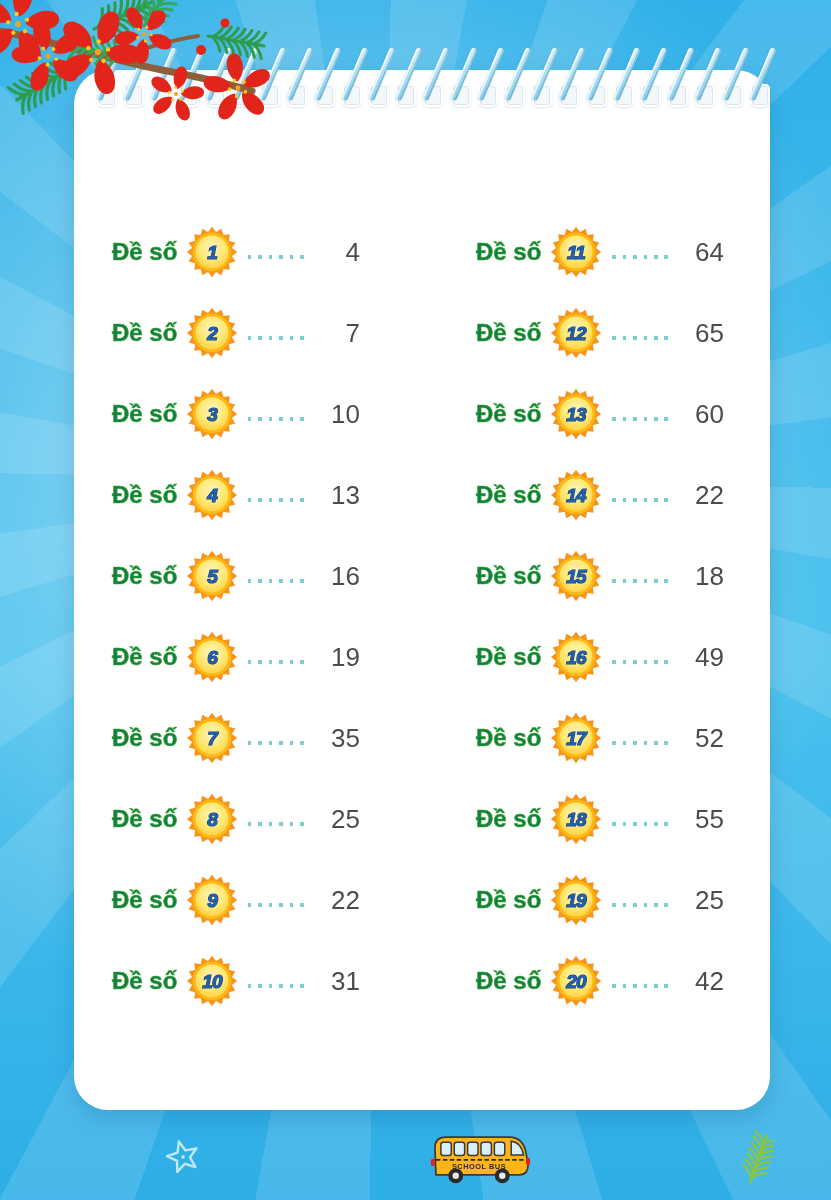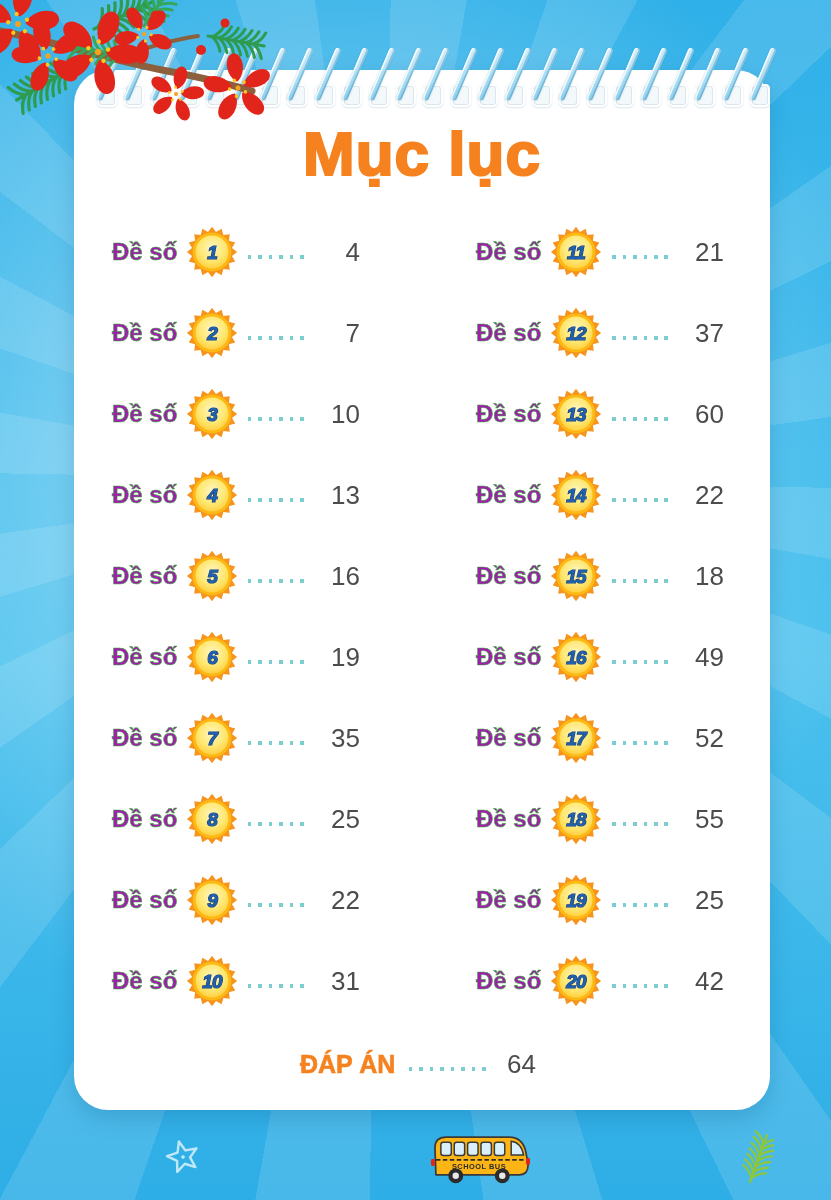--- a/index.html
+++ b/index.html
@@ -38,21 +38,21 @@
   
   .title{position:absolute;left:0;top:48px;width:696px;margin:0;text-align:center;
          font-size:62px;font-weight:bold;color:#F5821F;letter-spacing:1px;
          -webkit-text-stroke:2.2px #F5821F;}
 
   
   .col{position:absolute;top:157px;width:248px;display:flex;flex-direction:column;gap:31px;}
   .col-left{left:38px;}
   .col-right{left:402px;}
   .toc-row{display:flex;align-items:center;height:50px;}
-  .toc-label{color:#a21caf;font-size:24px;font-weight:bold;white-space:nowrap;text-align:right;
+  .toc-label{color:#15803d;font-size:24px;font-weight:bold;white-space:nowrap;text-align:right;
              -webkit-text-stroke:0.6px #3BA93B;}
   .sun{width:52px;height:52px;margin:0 8px 0 9px;flex:none;}
   .sun svg{width:100%;height:100%;display:block;}
   .sun-num{font-size:22px;font-weight:bold;font-style:italic;
            fill:#2160AC;stroke:#15417F;stroke-width:1.4px;paint-order:stroke;
            font-family:"Liberation Sans",sans-serif;letter-spacing:-1px;}
   .dots{flex:1;height:4px;margin:0 10px 0 2px;transform:translateY(5px);
         background:repeating-linear-gradient(to right,#7BCDD0 0 3.5px,transparent 3.5px 10.5px);}
   .toc-page{width:44px;text-align:right;color:#4C4C4E;font-size:26px;}
 
@@ -91,21 +91,20 @@
       <circle r="2.4" fill="#F6A21E"></circle>
     </g>
   </defs>
 </svg>
 
 <div class="stage">
 
   <div class="bg"></div>
 
   <div class="page">
-    <h1 class="title">Mục lục</h1>
     <div class="col col-left" id="col-left">
   <div class="toc-row">
     <span class="toc-label">Đề số</span>
     <span class="sun">
       <svg viewBox="-30 -30 60 60">
         <polygon class="sun-spikes" fill="#F7941D" points="0.0,-29.0 4.6,-23.0 11.1,-26.8 13.1,-19.5 20.5,-20.5 19.5,-13.1 26.8,-11.1 23.0,-4.6 29.0,-0.0 23.0,4.6 26.8,11.1 19.5,13.1 20.5,20.5 13.1,19.5 11.1,26.8 4.6,23.0 0.0,29.0 -4.6,23.0 -11.1,26.8 -13.1,19.5 -20.5,20.5 -19.5,13.1 -26.8,11.1 -23.0,4.6 -29.0,0.0 -23.0,-4.6 -26.8,-11.1 -19.5,-13.1 -20.5,-20.5 -13.1,-19.5 -11.1,-26.8 -4.6,-23.0"></polygon>
         <circle r="22.5" fill="#FDB813"></circle>
         <circle r="19" fill="url(#sunGrad)"></circle>
         <text class="sun-num" y="8.5" text-anchor="middle">1</text>
       </svg>
@@ -245,35 +244,35 @@
     <span class="toc-label">Đề số</span>
     <span class="sun">
       <svg viewBox="-30 -30 60 60">
         <polygon class="sun-spikes" fill="#F7941D" points="0.0,-29.0 4.6,-23.0 11.1,-26.8 13.1,-19.5 20.5,-20.5 19.5,-13.1 26.8,-11.1 23.0,-4.6 29.0,-0.0 23.0,4.6 26.8,11.1 19.5,13.1 20.5,20.5 13.1,19.5 11.1,26.8 4.6,23.0 0.0,29.0 -4.6,23.0 -11.1,26.8 -13.1,19.5 -20.5,20.5 -19.5,13.1 -26.8,11.1 -23.0,4.6 -29.0,0.0 -23.0,-4.6 -26.8,-11.1 -19.5,-13.1 -20.5,-20.5 -13.1,-19.5 -11.1,-26.8 -4.6,-23.0"></polygon>
         <circle r="22.5" fill="#FDB813"></circle>
         <circle r="19" fill="url(#sunGrad)"></circle>
         <text class="sun-num" y="8.5" text-anchor="middle">11</text>
       </svg>
     </span>
     <span class="dots"></span>
-    <span class="toc-page">21</span>
+    <span class="toc-page">64</span>
   </div>
 
   <div class="toc-row">
     <span class="toc-label">Đề số</span>
     <span class="sun">
       <svg viewBox="-30 -30 60 60">
         <polygon class="sun-spikes" fill="#F7941D" points="0.0,-29.0 4.6,-23.0 11.1,-26.8 13.1,-19.5 20.5,-20.5 19.5,-13.1 26.8,-11.1 23.0,-4.6 29.0,-0.0 23.0,4.6 26.8,11.1 19.5,13.1 20.5,20.5 13.1,19.5 11.1,26.8 4.6,23.0 0.0,29.0 -4.6,23.0 -11.1,26.8 -13.1,19.5 -20.5,20.5 -19.5,13.1 -26.8,11.1 -23.0,4.6 -29.0,0.0 -23.0,-4.6 -26.8,-11.1 -19.5,-13.1 -20.5,-20.5 -13.1,-19.5 -11.1,-26.8 -4.6,-23.0"></polygon>
         <circle r="22.5" fill="#FDB813"></circle>
         <circle r="19" fill="url(#sunGrad)"></circle>
         <text class="sun-num" y="8.5" text-anchor="middle">12</text>
       </svg>
     </span>
     <span class="dots"></span>
-    <span class="toc-page">37</span>
+    <span class="toc-page">65</span>
   </div>
 
   <div class="toc-row">
     <span class="toc-label">Đề số</span>
     <span class="sun">
       <svg viewBox="-30 -30 60 60">
         <polygon class="sun-spikes" fill="#F7941D" points="0.0,-29.0 4.6,-23.0 11.1,-26.8 13.1,-19.5 20.5,-20.5 19.5,-13.1 26.8,-11.1 23.0,-4.6 29.0,-0.0 23.0,4.6 26.8,11.1 19.5,13.1 20.5,20.5 13.1,19.5 11.1,26.8 4.6,23.0 0.0,29.0 -4.6,23.0 -11.1,26.8 -13.1,19.5 -20.5,20.5 -19.5,13.1 -26.8,11.1 -23.0,4.6 -29.0,0.0 -23.0,-4.6 -26.8,-11.1 -19.5,-13.1 -20.5,-20.5 -13.1,-19.5 -11.1,-26.8 -4.6,-23.0"></polygon>
         <circle r="22.5" fill="#FDB813"></circle>
         <circle r="19" fill="url(#sunGrad)"></circle>
         <text class="sun-num" y="8.5" text-anchor="middle">13</text>
@@ -374,25 +373,20 @@
         <polygon class="sun-spikes" fill="#F7941D" points="0.0,-29.0 4.6,-23.0 11.1,-26.8 13.1,-19.5 20.5,-20.5 19.5,-13.1 26.8,-11.1 23.0,-4.6 29.0,-0.0 23.0,4.6 26.8,11.1 19.5,13.1 20.5,20.5 13.1,19.5 11.1,26.8 4.6,23.0 0.0,29.0 -4.6,23.0 -11.1,26.8 -13.1,19.5 -20.5,20.5 -19.5,13.1 -26.8,11.1 -23.0,4.6 -29.0,0.0 -23.0,-4.6 -26.8,-11.1 -19.5,-13.1 -20.5,-20.5 -13.1,-19.5 -11.1,-26.8 -4.6,-23.0"></polygon>
         <circle r="22.5" fill="#FDB813"></circle>
         <circle r="19" fill="url(#sunGrad)"></circle>
         <text class="sun-num" y="8.5" text-anchor="middle">20</text>
       </svg>
     </span>
     <span class="dots"></span>
     <span class="toc-page">42</span>
   </div>
 </div>
-    <div class="answer-row">
-      <span class="answer-label">ĐÁP ÁN</span>
-      <span class="dots"></span>
-      <span class="answer-page">64</span>
-    </div>
   </div>
 
   <div class="rings" id="rings">
       <span class="ring" style="left: 22px;">
         <span class="slot"></span>
         <span class="wire"></span>
       </span>
       <span class="ring" style="left: 49.2px;">
         <span class="slot"></span>
         <span class="wire"></span>

